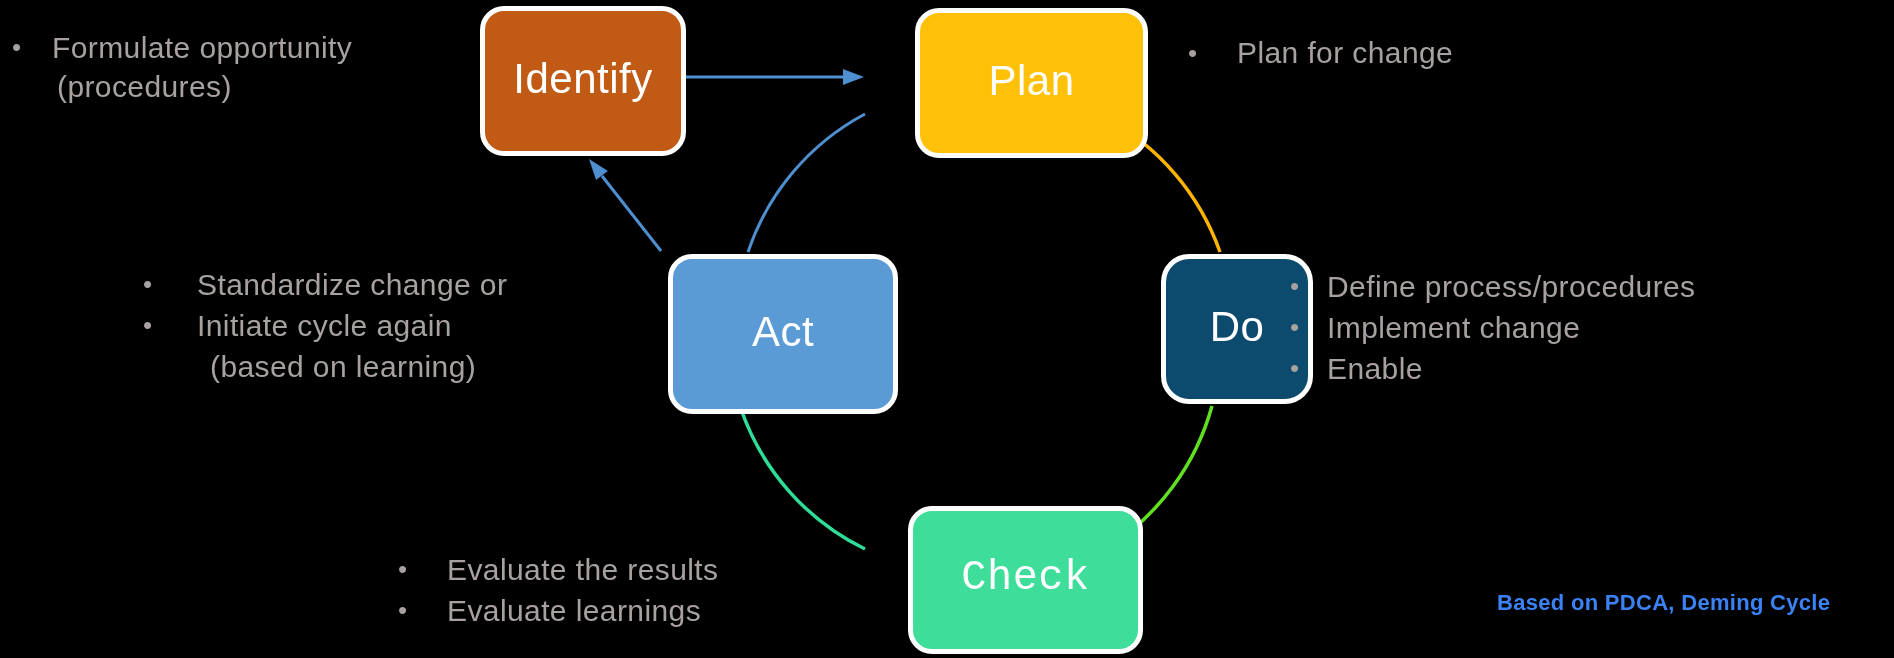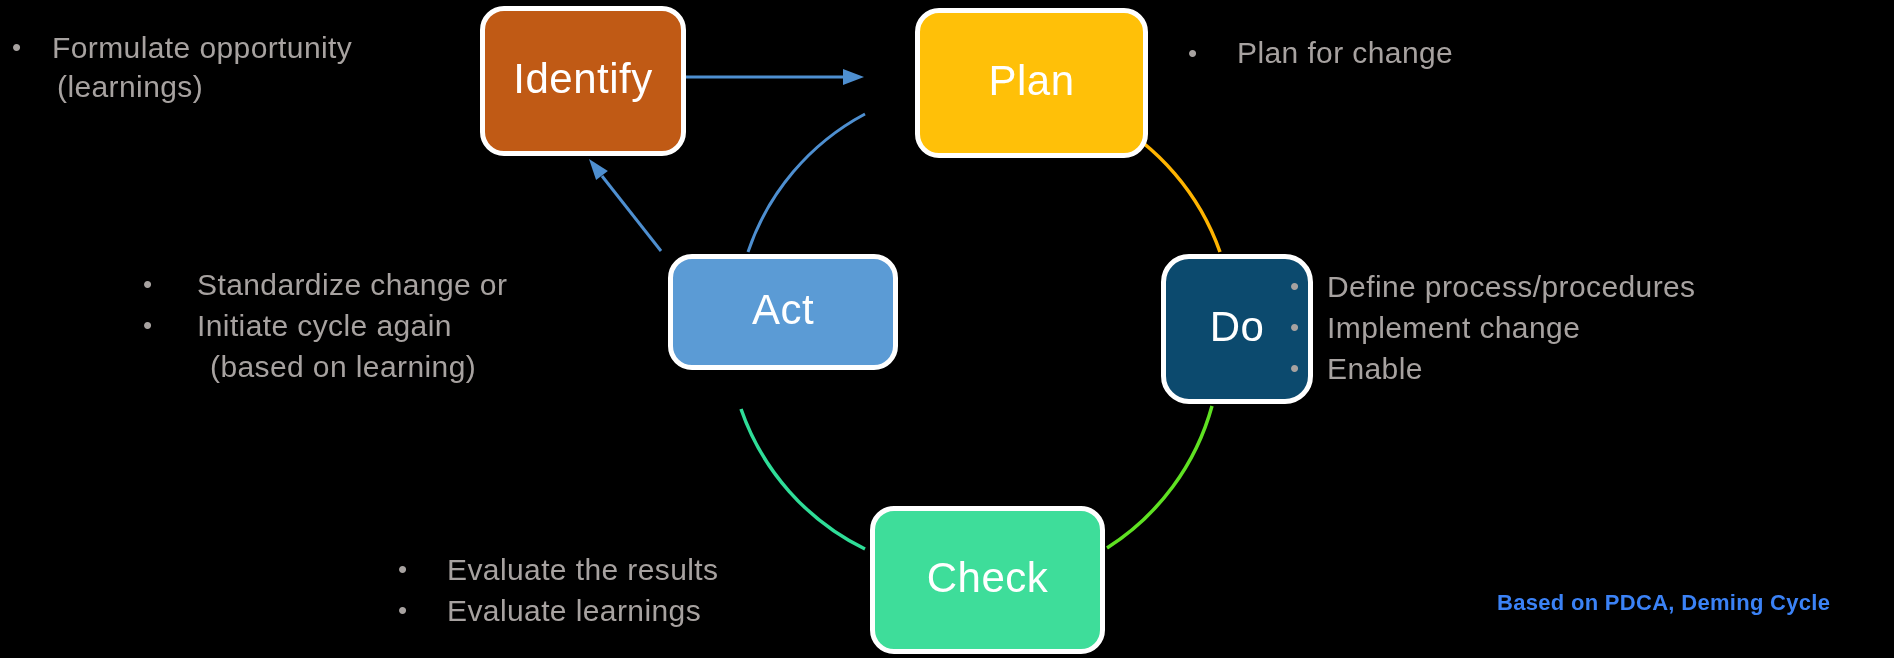--- a/index.html
+++ b/index.html
@@ -34,23 +34,23 @@
   }
   .node .node-label {
     color: #ffffff;
     font-size: 42px;
     line-height: 1;
     letter-spacing: 0.5px;
     padding-bottom: 4px;
   }
   .node-identify { left: 432px; top: 6px;   width: 206px; height: 150px; }
   .node-plan     { left: 867px; top: 8px;   width: 233px; height: 150px; align-items: center; }
-  .node-act      { left: 620px; top: 254px; width: 230px; height: 116px; }
+  .node-act      { left: 620px; top: 254px; width: 230px; height: 160px; }
   .node-do       { left: 1113px; top: 254px; width: 152px; height: 150px; }
-  .node-check    { left: 822px; top: 506px; width: 235px; height: 148px; }
+  .node-check    { left: 860px; top: 506px; width: 235px; height: 148px; font-family: Liberation Mono, monospace; }
 
   .note {
     position: absolute;
     z-index: 3;
     color: #a7a2a0;
     font-size: 30px;
     letter-spacing: 0.4px;
   }
   .note-row {
     display: flex;
@@ -138,21 +138,21 @@
     <span class="node-label">Check</span>
   </div>
 
   <div class="note note-identify">
     <div class="note-row">
       <span class="bullet">•</span>
       <span class="note-text">Formulate opportunity</span>
     </div>
     <div class="note-row">
       <span class="bullet"></span>
-      <span class="note-text indent-sm">(learnings)</span>
+      <span class="note-text indent-sm">(procedures)</span>
     </div>
   </div>
 
   <div class="note note-plan">
     <div class="note-row">
       <span class="bullet">•</span>
       <span class="note-text">Plan for change</span>
     </div>
   </div>
 

